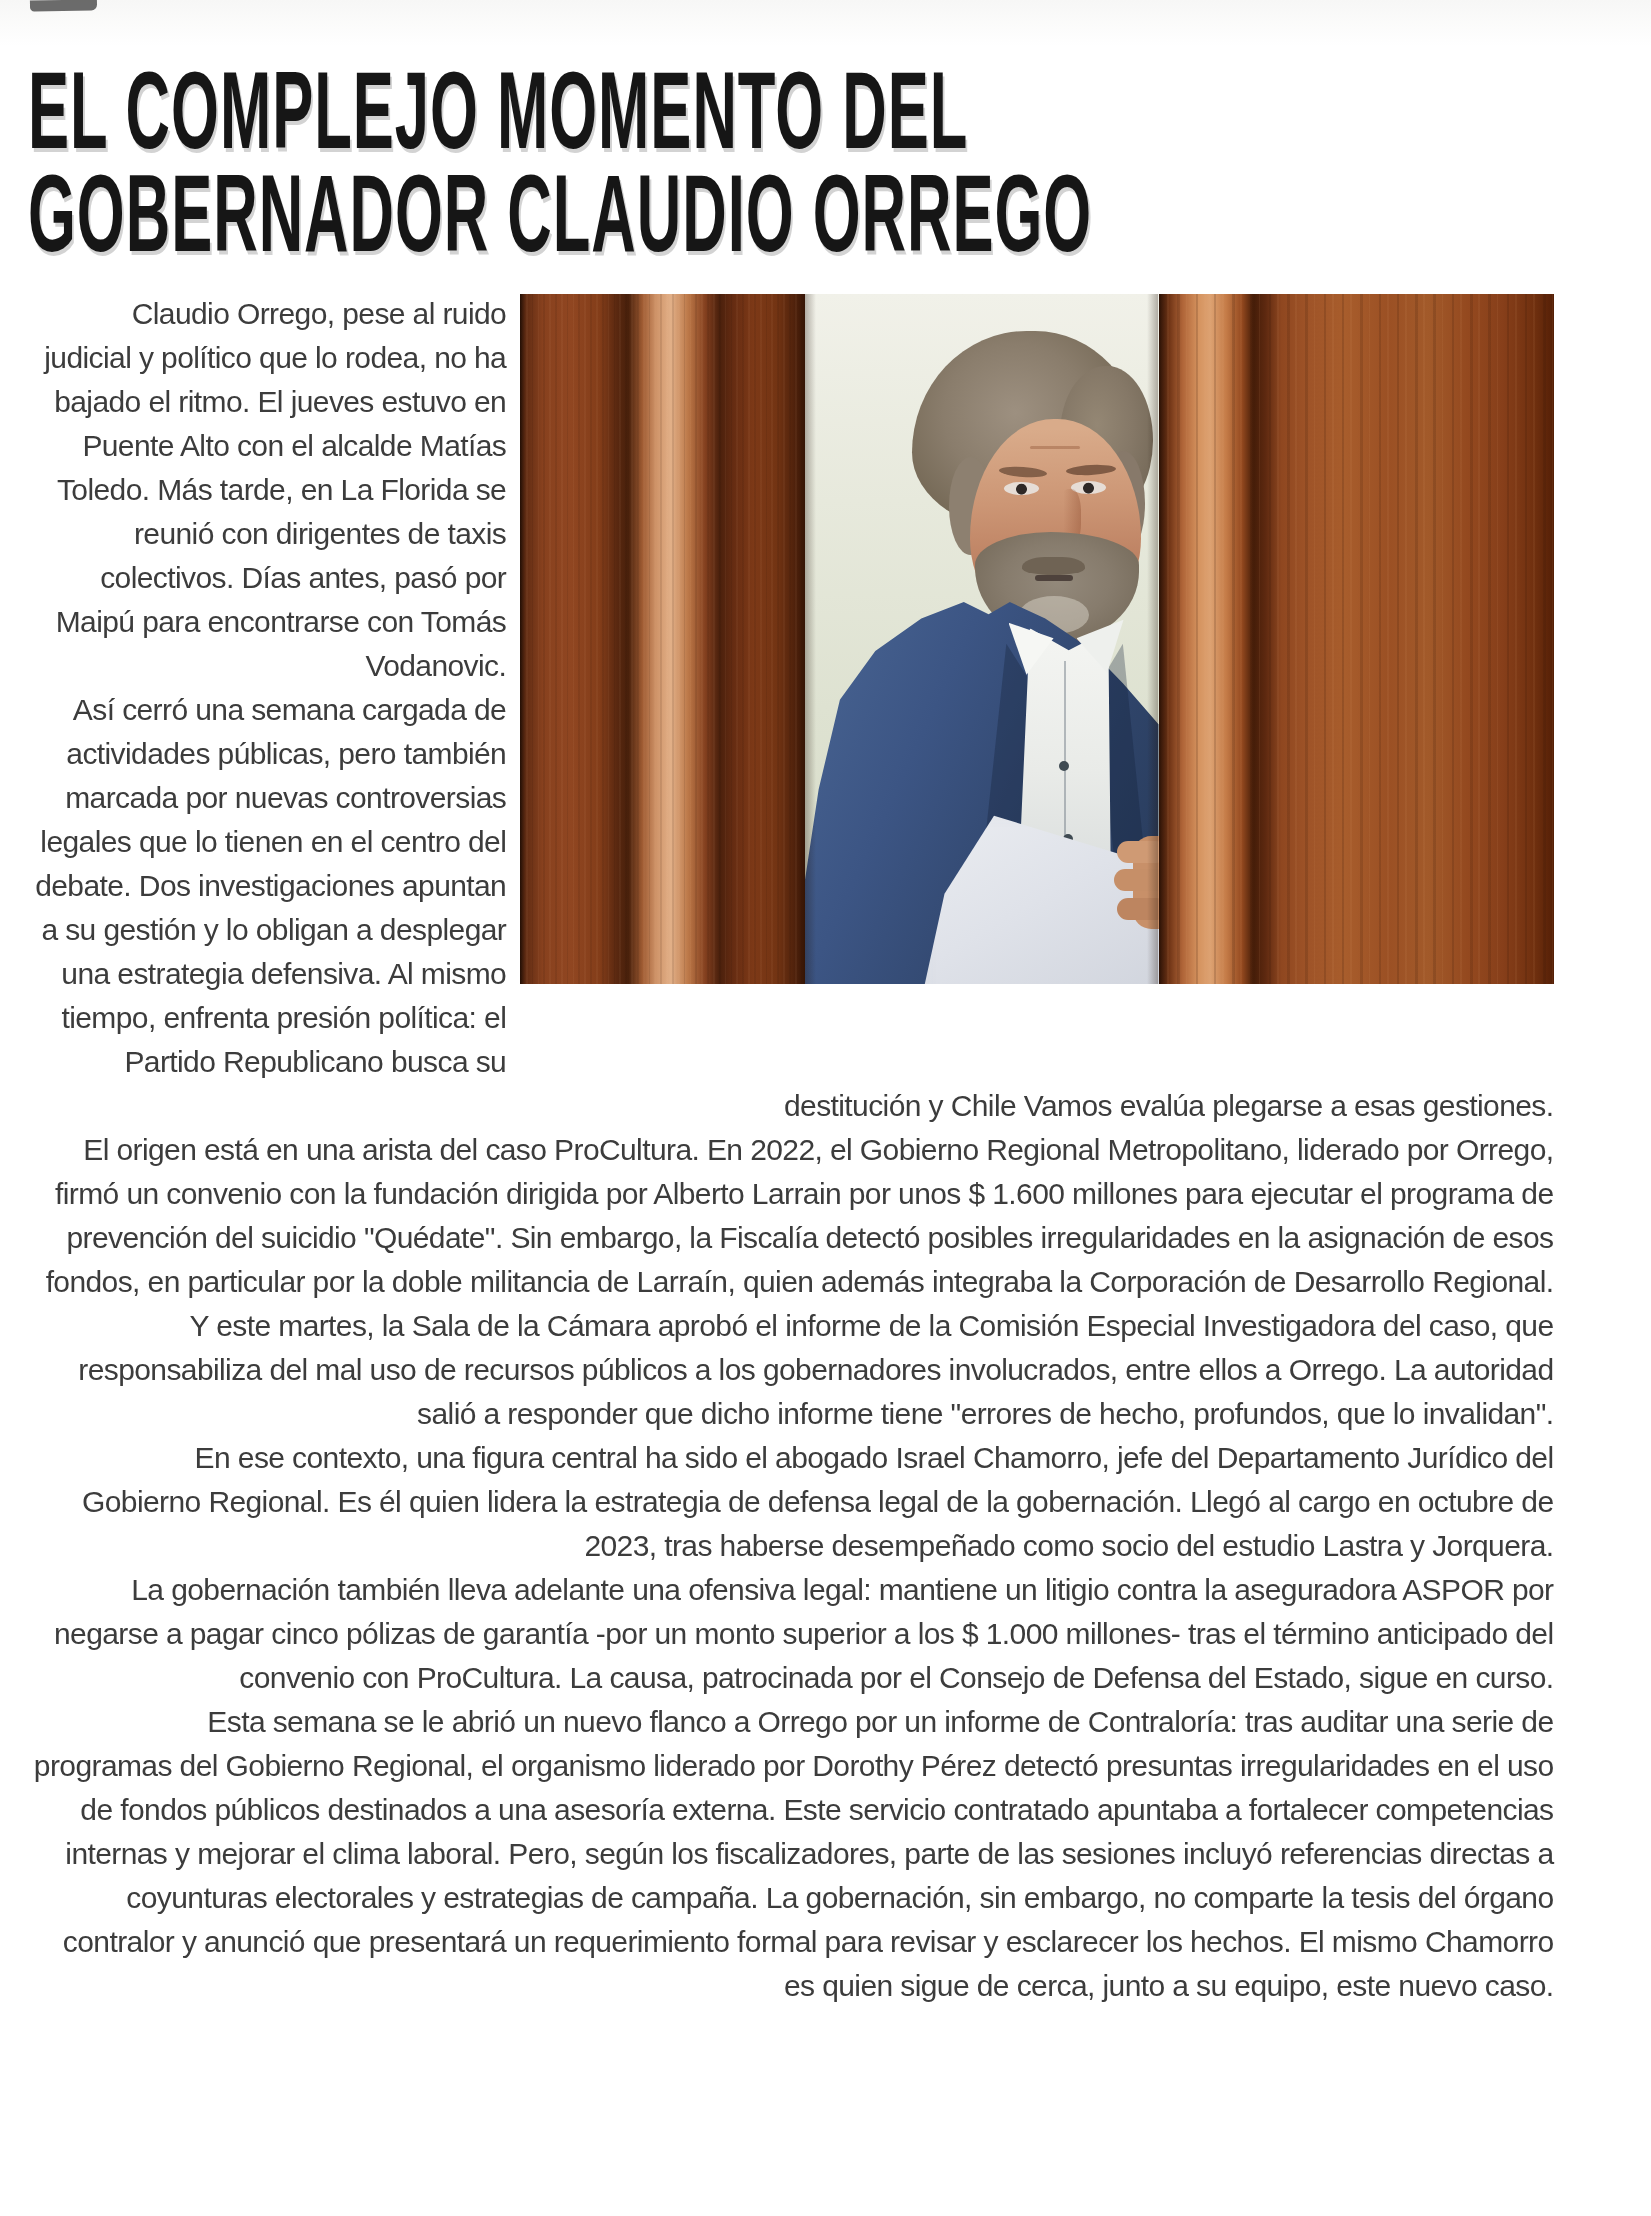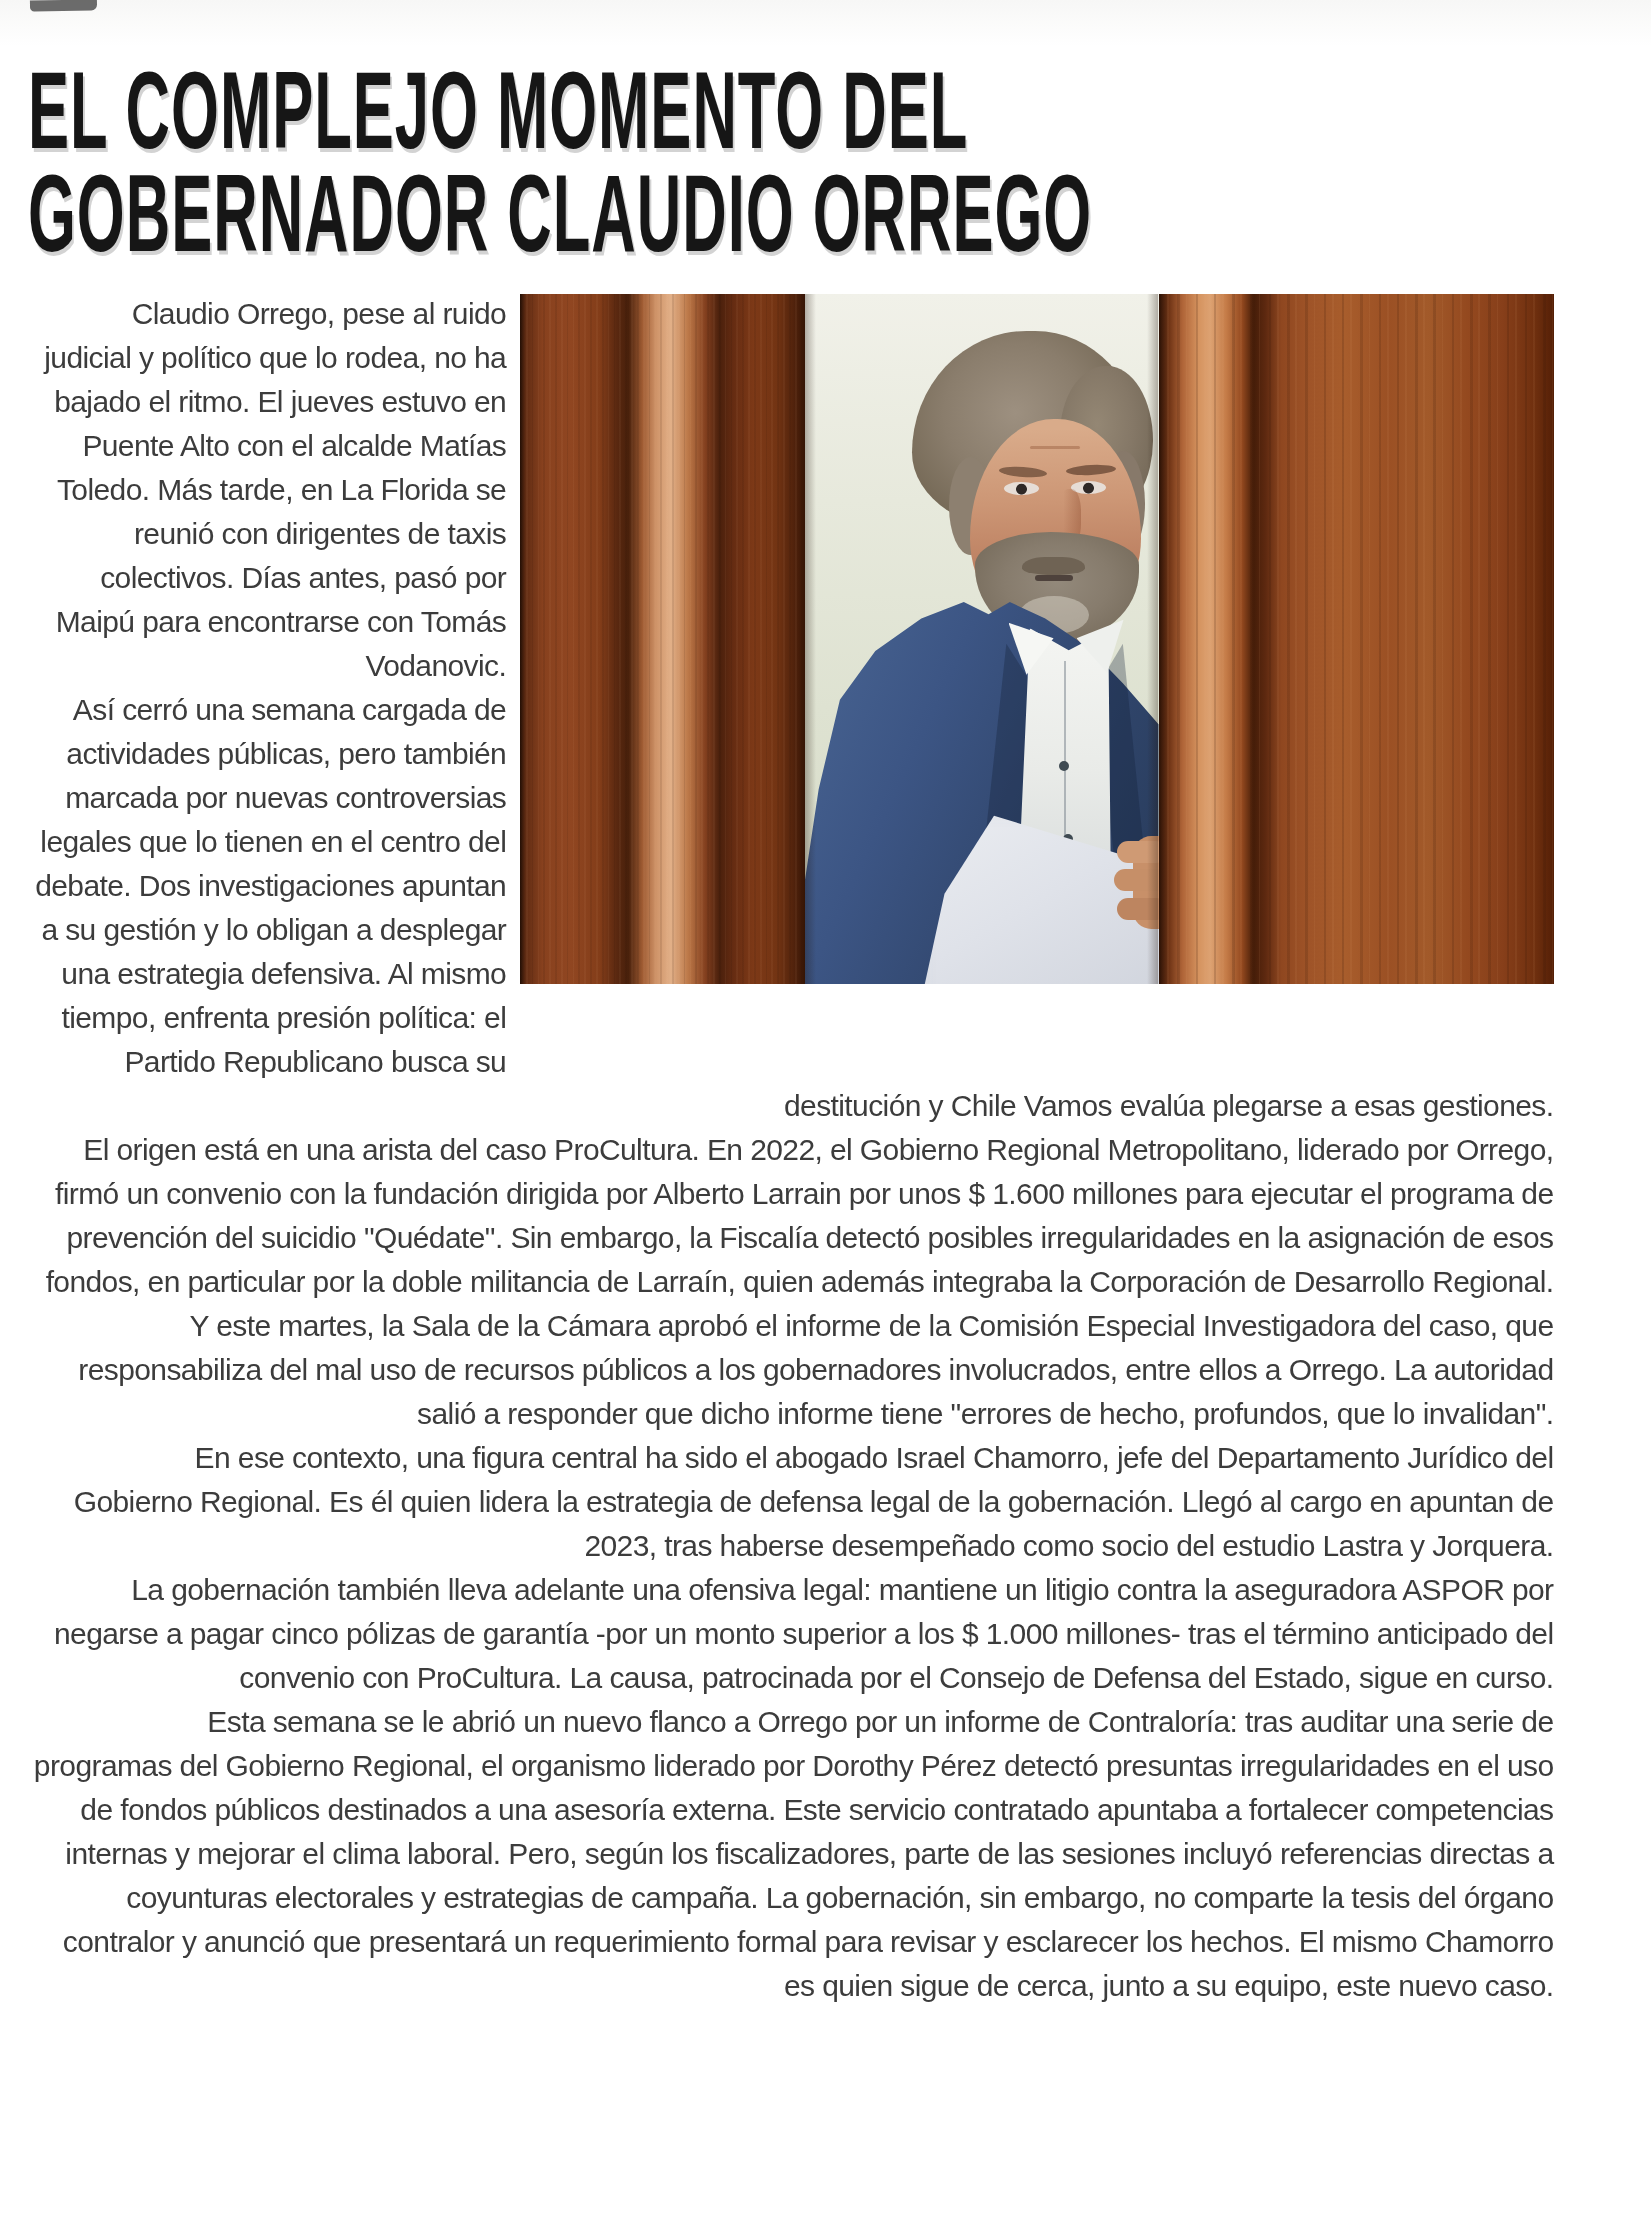--- a/index.html
+++ b/index.html
@@ -120,19 +120,19 @@
 
       <div class="gap-shade-l"></div>
       <div class="gap-shade-r"></div>
       <div class="door-left"></div>
       <div class="door-right"></div>
     </figure>
 
     <p>Claudio Orrego, pese al ruido judicial y político que lo rodea, no ha bajado el ritmo. El jueves estuvo en Puente Alto con el alcalde Matías Toledo. Más tarde, en La Florida se reunió con dirigentes de taxis colectivos. Días antes, pasó por Maipú para encontrarse con Tomás Vodanovic.</p>
     <p>Así cerró una semana cargada de actividades públicas, pero también marcada por nuevas controversias legales que lo tienen en el centro del debate. Dos investigaciones apuntan a su gestión y lo obligan a desplegar una estrategia defensiva. Al mismo tiempo, enfrenta presión política: el Partido Republicano busca su destitución y Chile Vamos evalúa plegarse a esas gestiones.</p>
     <p>El origen está en una arista del caso ProCultura. En 2022, el Gobierno Regional Metropolitano, liderado por Orrego, firmó un convenio con la fundación dirigida por Alberto Larrain por unos $ 1.600 millones para ejecutar el programa de prevención del suicidio "Quédate". Sin embargo, la Fiscalía detectó posibles irregularidades en la asignación de esos fondos, en particular por la doble militancia de Larraín, quien además integraba la Corporación de Desarrollo Regional. Y este martes, la Sala de la Cámara aprobó el informe de la Comisión Especial Investigadora del caso, que responsabiliza del mal uso de recursos públicos a los gobernadores involucrados, entre ellos a Orrego. La autoridad salió a responder que dicho informe tiene "errores de hecho, profundos, que lo invalidan".</p>
-    <p>En ese contexto, una figura central ha sido el abogado Israel Chamorro, jefe del Departamento Jurídico del Gobierno Regional. Es él quien lidera la estrategia de defensa legal de la gobernación. Llegó al cargo en apuntan de 2023, tras haberse desempeñado como socio del estudio Lastra y Jorquera.</p>
+    <p>En ese contexto, una figura central ha sido el abogado Israel Chamorro, jefe del Departamento Jurídico del Gobierno Regional. Es él quien lidera la estrategia de defensa legal de la gobernación. Llegó al cargo en octubre de 2023, tras haberse desempeñado como socio del estudio Lastra y Jorquera.</p>
     <p>La gobernación también lleva adelante una ofensiva legal: mantiene un litigio contra la aseguradora ASPOR por negarse a pagar cinco pólizas de garantía -por un monto superior a los $ 1.000 millones- tras el término anticipado del convenio con ProCultura. La causa, patrocinada por el Consejo de Defensa del Estado, sigue en curso.</p>
     <p>Esta semana se le abrió un nuevo flanco a Orrego por un informe de Contraloría: tras auditar una serie de programas del Gobierno Regional, el organismo liderado por Dorothy Pérez detectó presuntas irregularidades en el uso de fondos públicos destinados a una asesoría externa. Este servicio contratado apuntaba a fortalecer competencias internas y mejorar el clima laboral. Pero, según los fiscalizadores, parte de las sesiones incluyó referencias directas a coyunturas electorales y estrategias de campaña. La gobernación, sin embargo, no comparte la tesis del órgano contralor y anunció que presentará un requerimiento formal para revisar y esclarecer los hechos. El mismo Chamorro es quien sigue de cerca, junto a su equipo, este nuevo caso.</p>
   </div>
 
 </div>
 
 
 </body></html>

